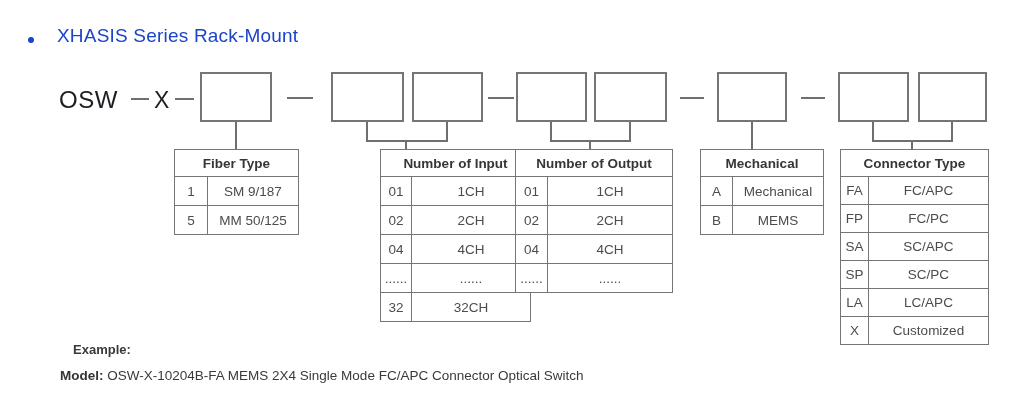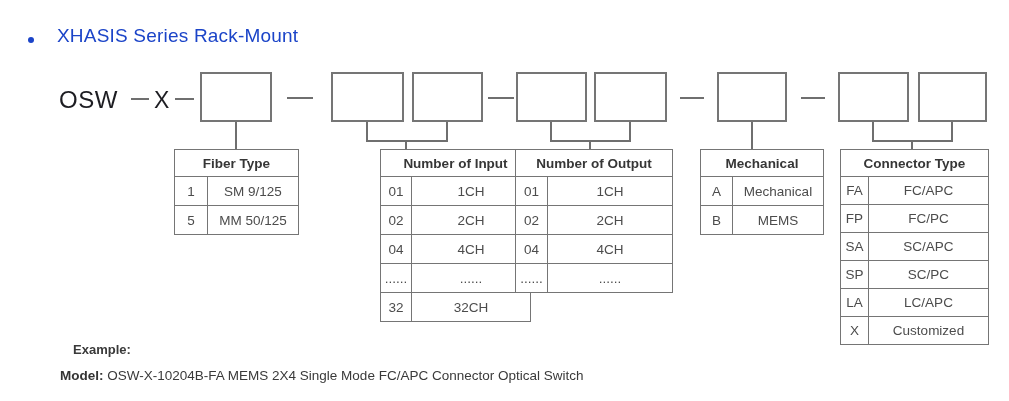--- a/index.html
+++ b/index.html
@@ -118,21 +118,21 @@
         <col>
       </colgroup>
     <thead>
         <tr>
           <th colspan="2">Fiber Type</th>
         </tr>
       </thead>
     <tbody>
       <tr>
         <td>1</td>
-        <td>SM 9/125</td>
+        <td>SM 9/187</td>
       </tr>
       <tr>
         <td>5</td>
         <td>MM 50/125</td>
       </tr>
     </tbody>
   </table>
 
   <table class="spec" style="left:333px;width:151px;margin-left:47px;">
     <colgroup>

